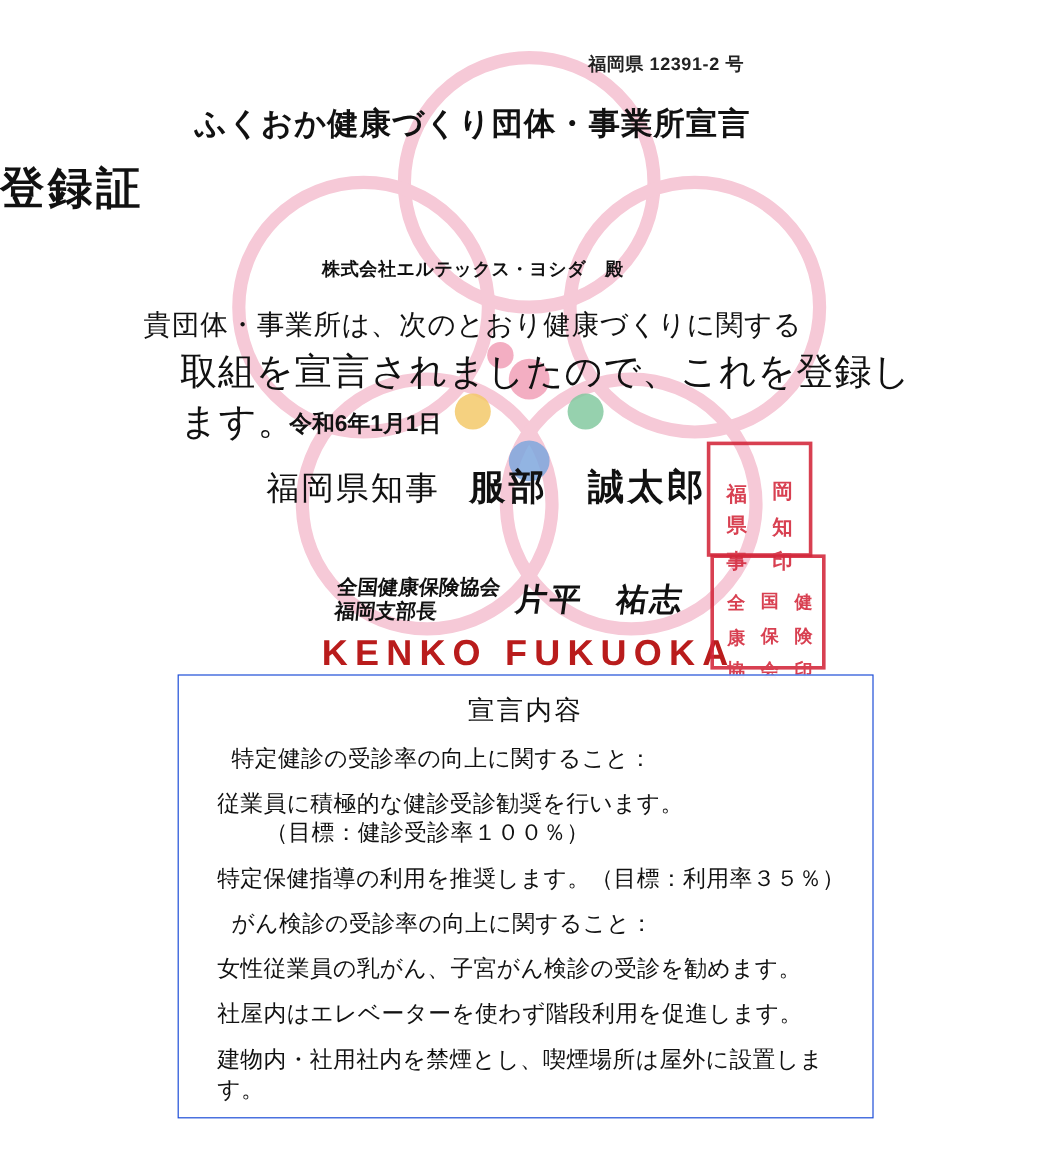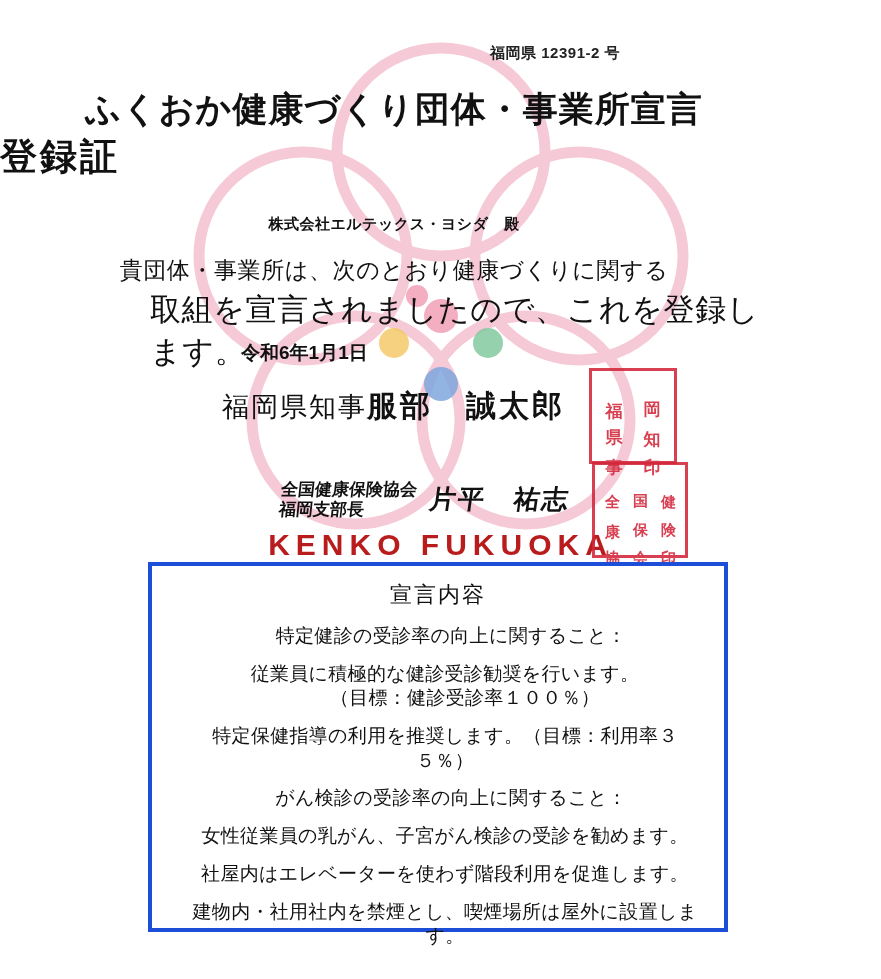--- a/index.html
+++ b/index.html
@@ -49,21 +49,21 @@
     color: #222;
     white-space: nowrap;
   }
 
   #title-main {
     position: absolute;
     left: 0;
     right: 0;
     top: 86px;
     text-align: center;
-    font-size: 35px;
+    font-size: 26px;
     font-weight: 700;
     letter-spacing: 1px;
     color: #111;
   }
   #title-sub {
     position: absolute;
     left: 0;
     right: 0;
     top: 132px;
     text-align: left;
@@ -124,20 +124,21 @@
     align-items: baseline;
   }
   #governor-title {
     font-size: 27px;
     letter-spacing: 2px;
     color: #111;
   }
   #governor-name {
     font-size: 30px;
     letter-spacing: 3px;
+    margin-left: 24px;
     font-weight: 600;
     color: #111;
   }
 
   
   .seal {
     position: absolute;
     border: 3px solid #d3263a;
     color: #d3263a;
     box-sizing: border-box;
@@ -218,40 +219,39 @@
     z-index: 1;
   }
 
   
   #declaration-box {
     position: absolute;
     left: 148px;
     top: 562px;
     width: 580px;
     height: 370px;
-    border: 4px solid #1d4ed8;
+    border: 1px solid #1d4ed8;
     background: rgba(255,255,255,0.96);
     box-sizing: border-box;
     z-index: 3;
     padding: 14px 18px 0 18px;
   }
   #declaration-title {
     text-align: center;
     font-size: 22px;
     letter-spacing: 2px;
     color: #111;
     margin-bottom: 14px;
   }
   .decl-item {
     font-size: 19px;
     line-height: 1.3;
     color: #111;
     margin-bottom: 13px;
     letter-spacing: 0.3px;
-    text-align: center;
   }
   .decl-item .ln {
     display: block;
   }
   .indent-1 { padding-left: 26px; }
   .indent-2 { padding-left: 14px; }
   .indent-3 { padding-left: 40px; }
 </style>
 </head>
 <body>

